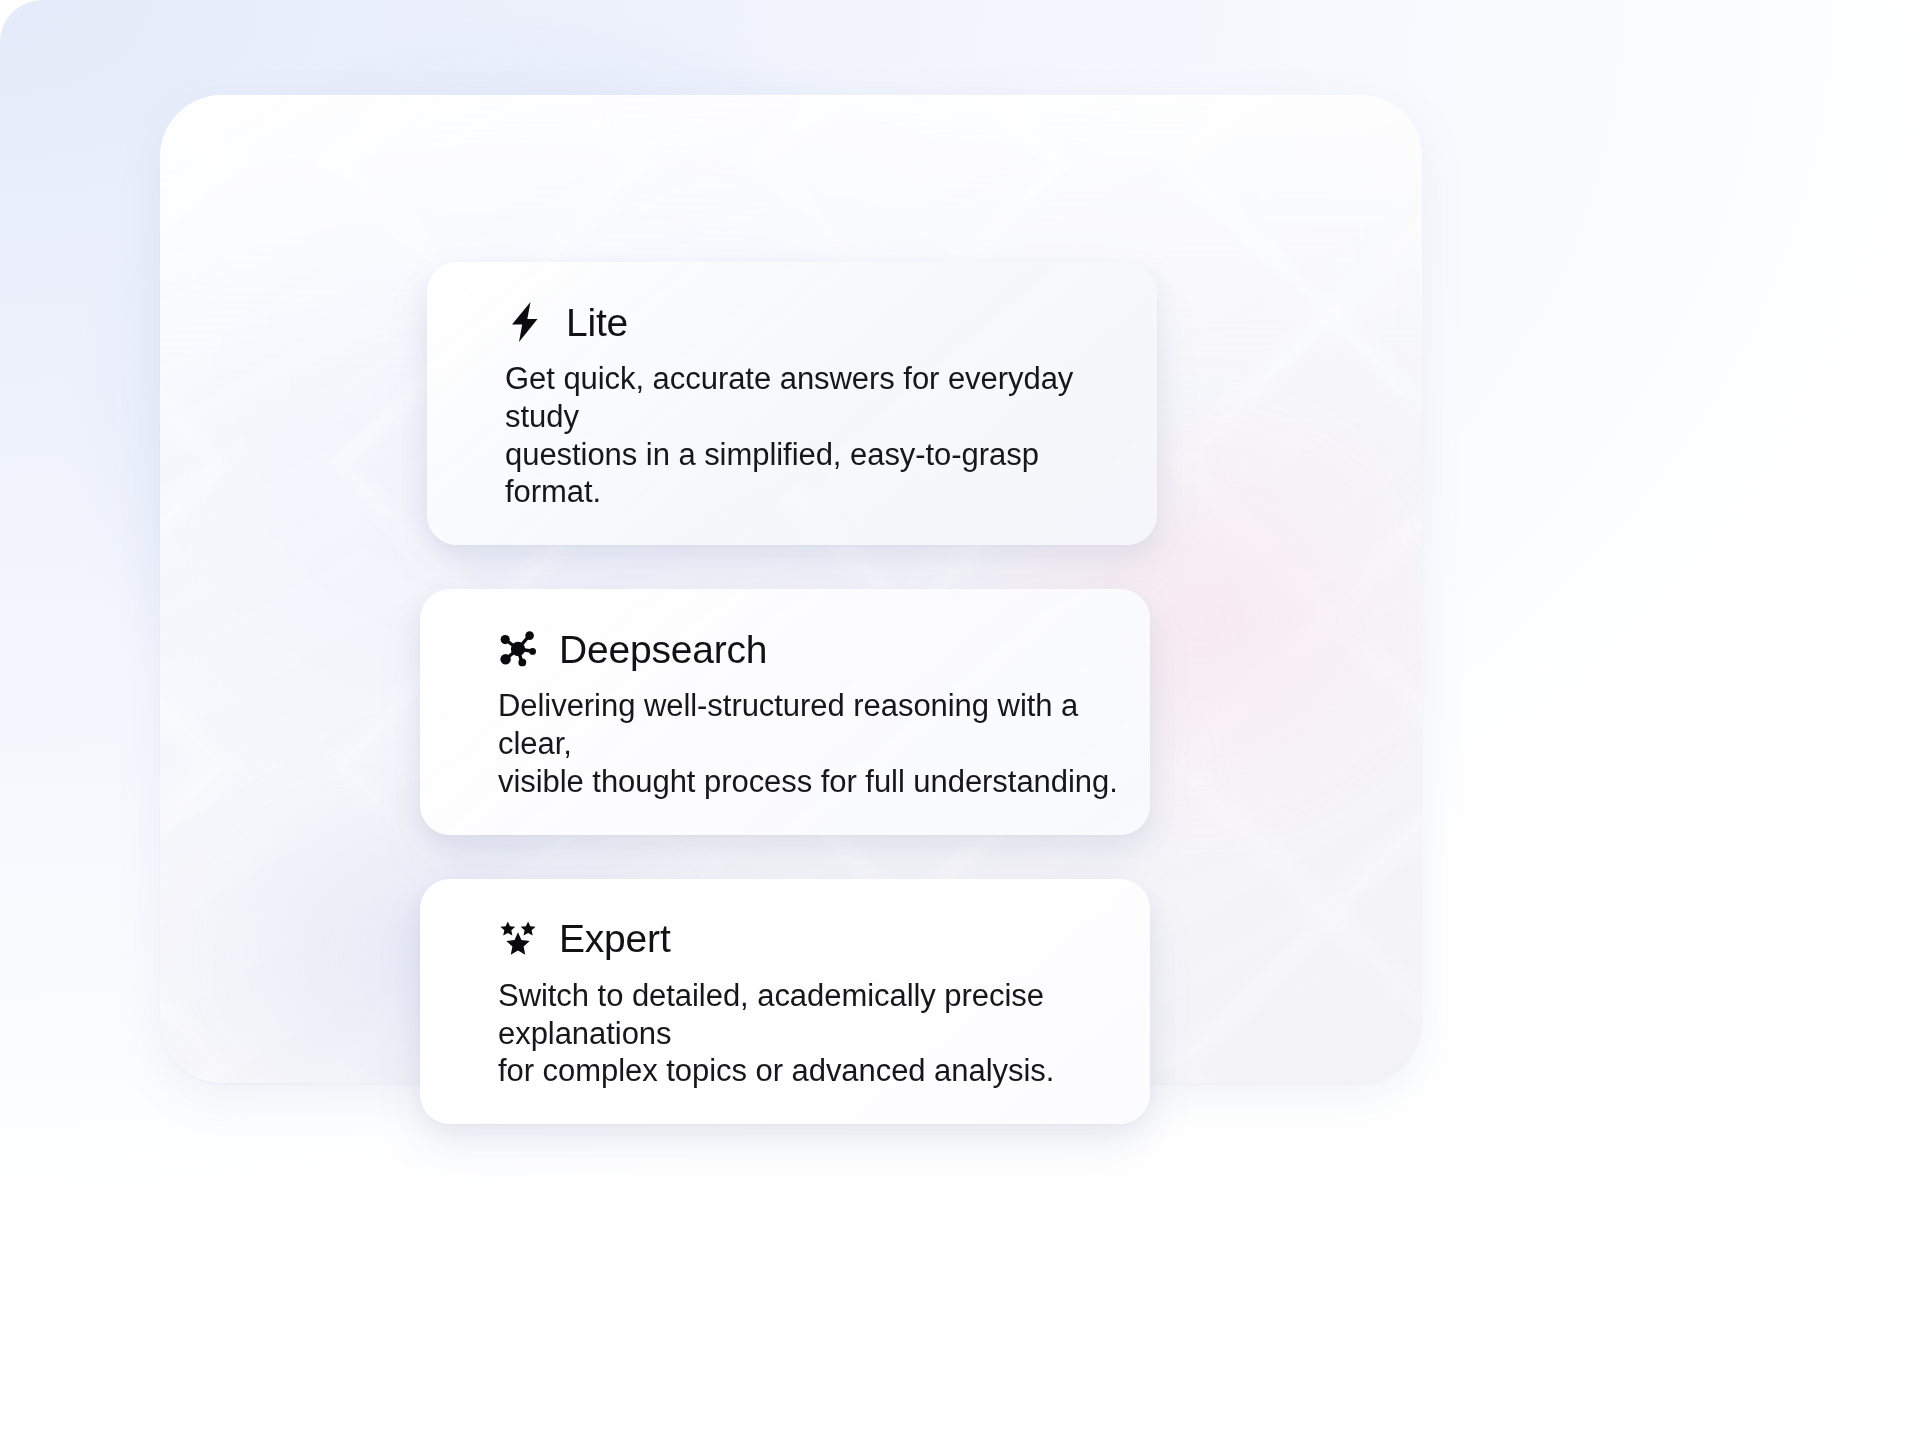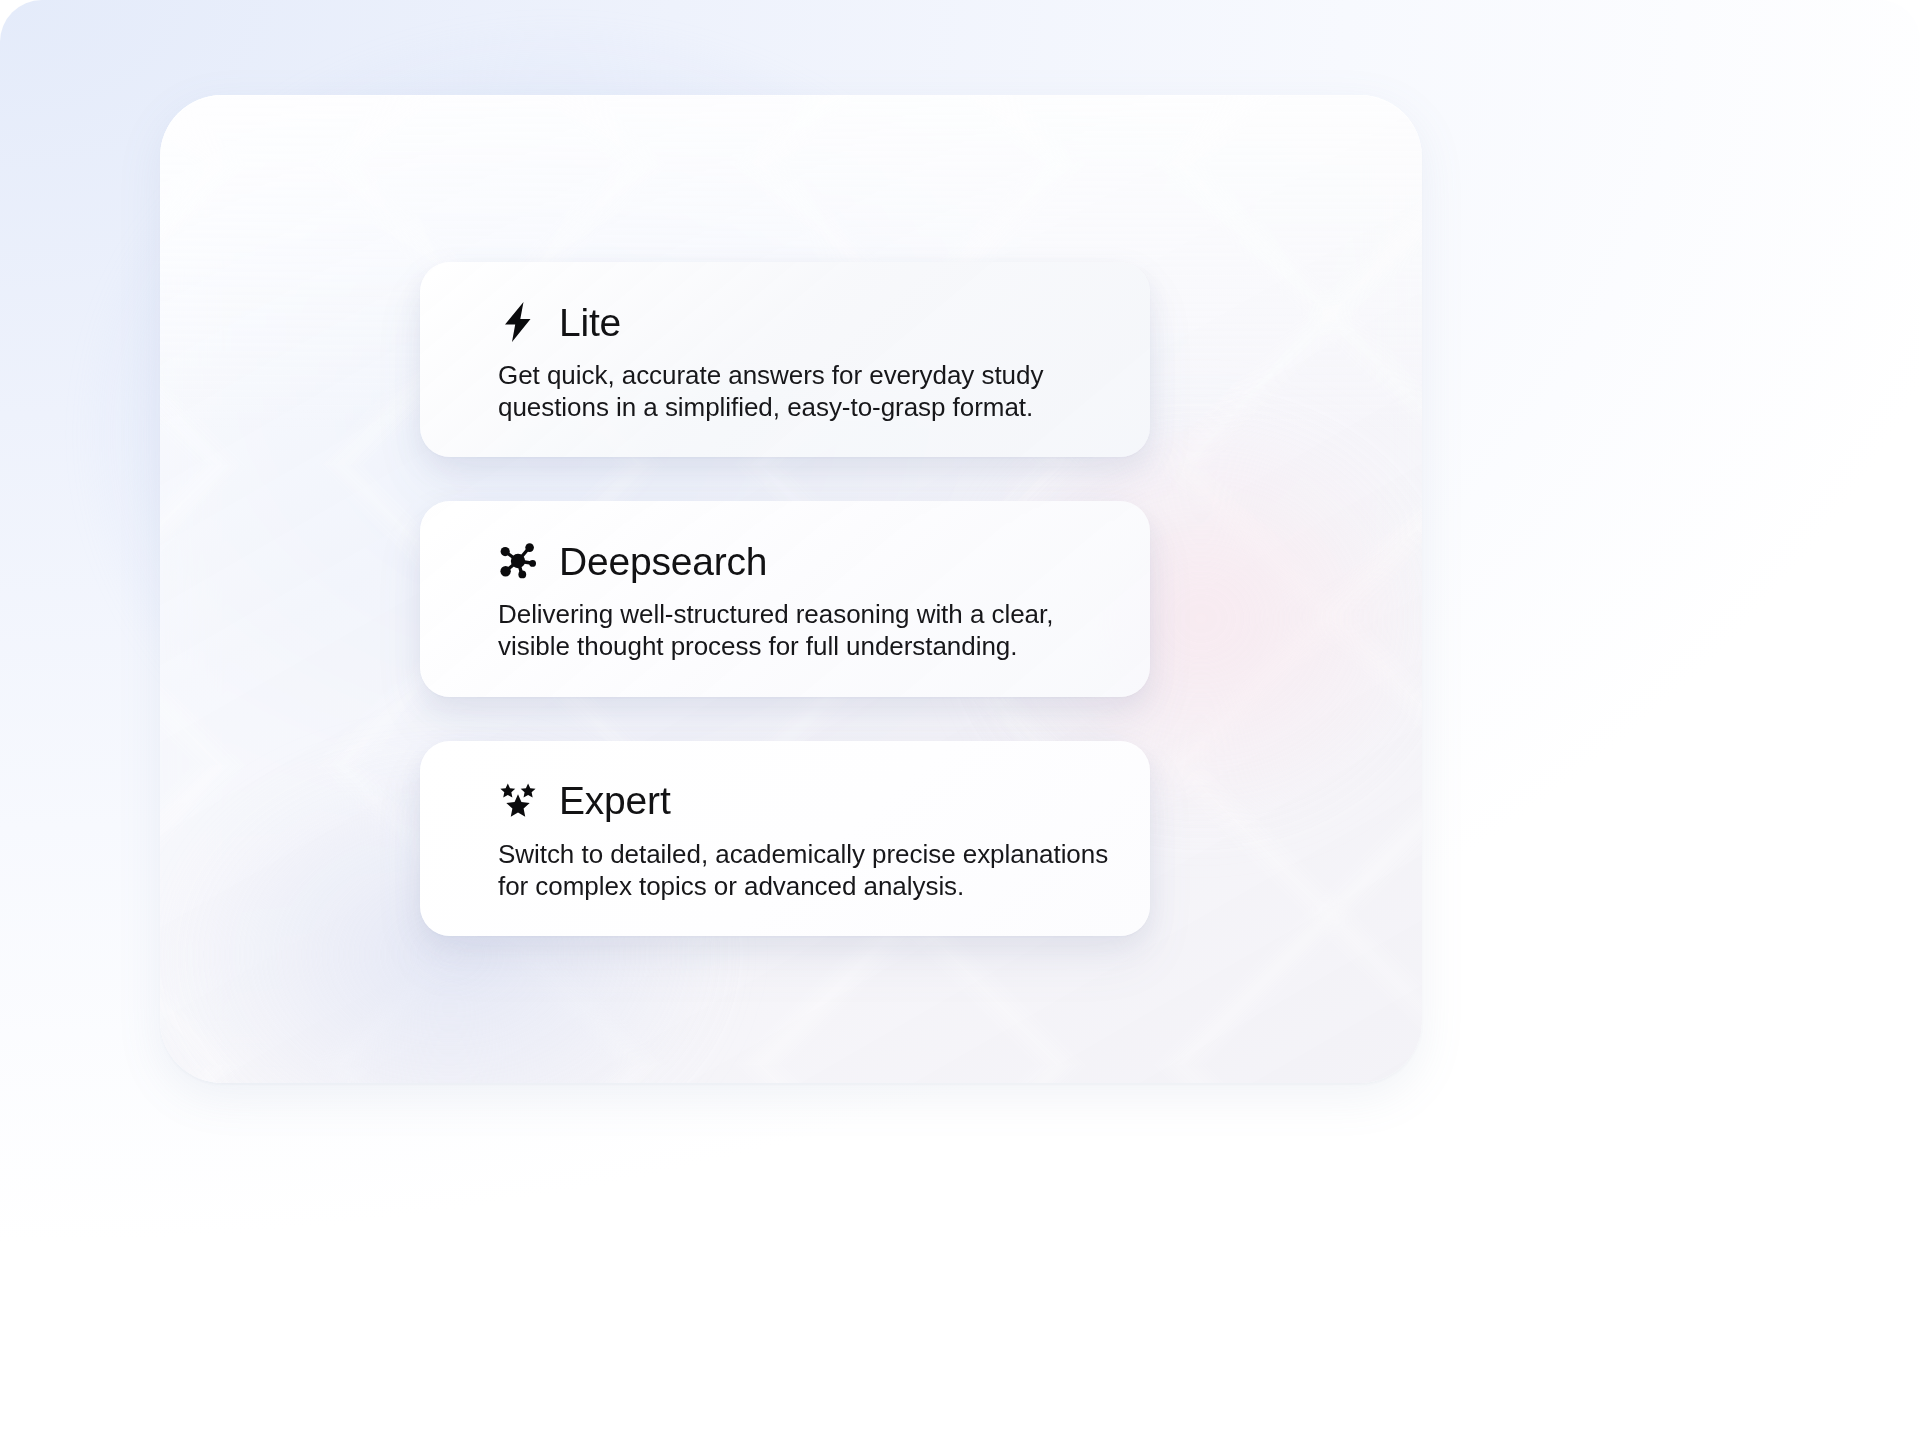--- a/index.html
+++ b/index.html
@@ -95,20 +95,21 @@
     box-shadow:
       0 1px 2px rgba(120,130,165,.05),
       0 10px 28px rgba(120,132,170,.13),
       0 26px 52px rgba(118,130,170,.07);
   }
   .option-card:last-child { margin-bottom: 0; }
 
   .card-lite {
     background: linear-gradient(140deg, rgba(255,255,255,.97) 0%, rgba(247,248,251,.93) 46%, rgba(244,246,250,.92) 100%);
     min-height: 193px;
+    margin-left: 7px;
   }
   .card-expert {
     background: linear-gradient(140deg, #ffffff 0%, #fefeff 55%, #fcfcfe 100%);
     min-height: 184px;
   }
   .card-deepsearch {
     background: linear-gradient(140deg, rgba(255,255,255,.99) 0%, rgba(252,252,254,.96) 48%, rgba(248,249,252,.94) 100%);
     min-height: 186px;
   }
 
@@ -125,21 +126,21 @@
   }
   .card-icon svg { display:block; }
   .card-title {
     font-size: 39px;
     font-weight: 400;
     color: #121214;
     letter-spacing: -0.2px;
     line-height: 1;
   }
   .card-desc {
-    font-size: 26px;
+    font-size: 31px;
     font-weight: 400;
     color: #17171a;
     line-height: 1.22;
     letter-spacing: -0.05px;
     max-width: 620px;
     white-space: pre-line;
   }
 </style>
 </head>
 <body>

